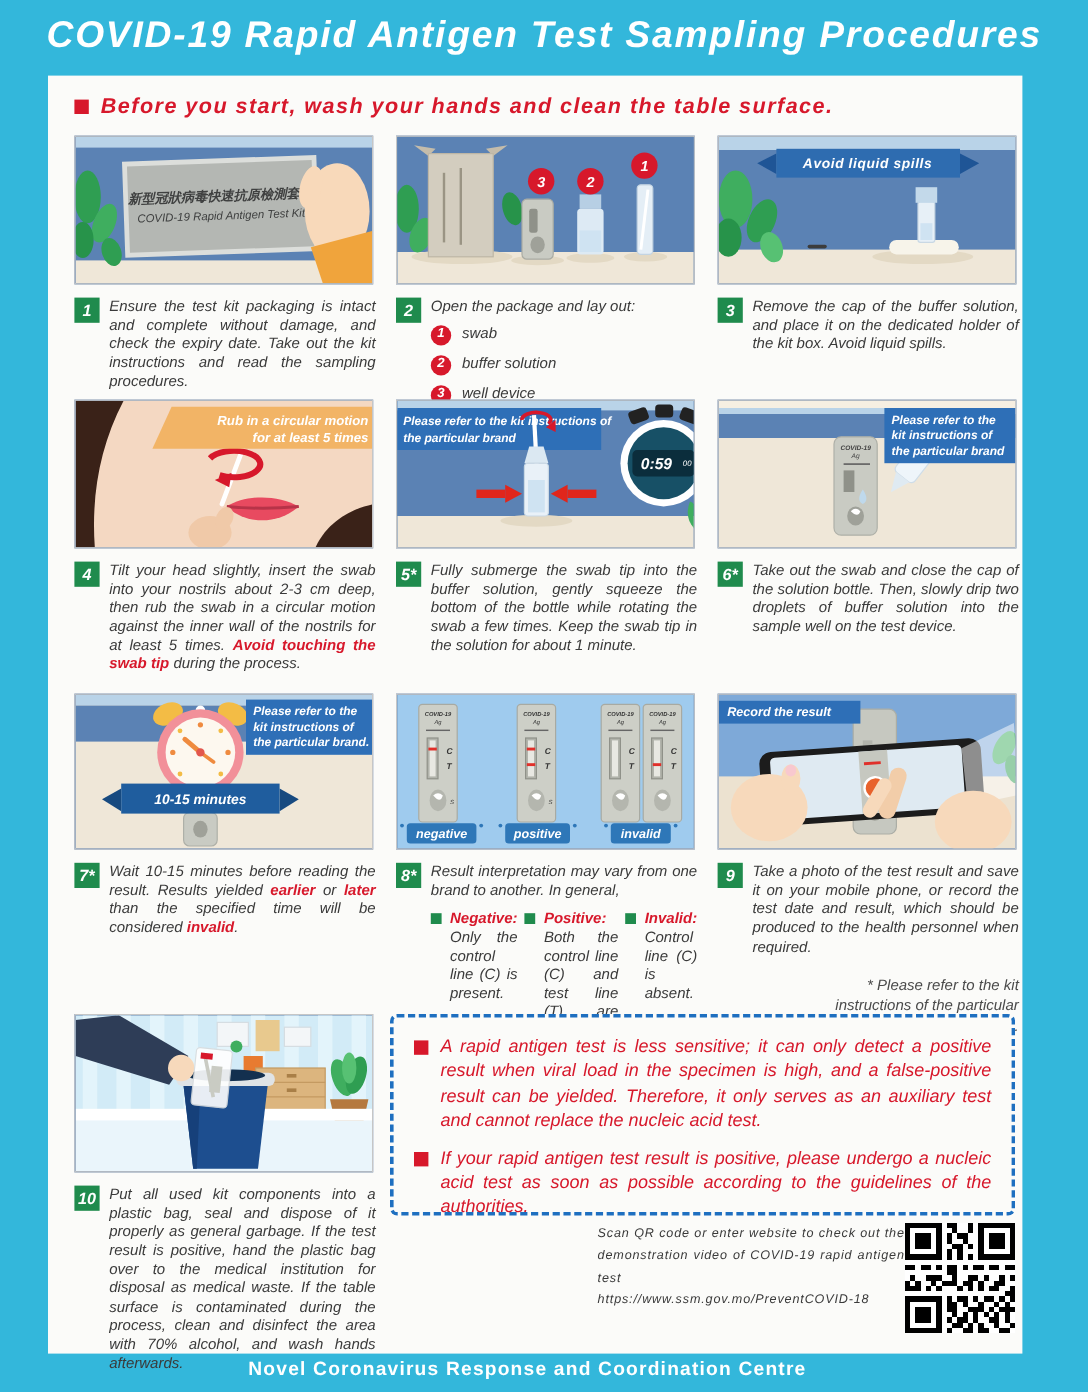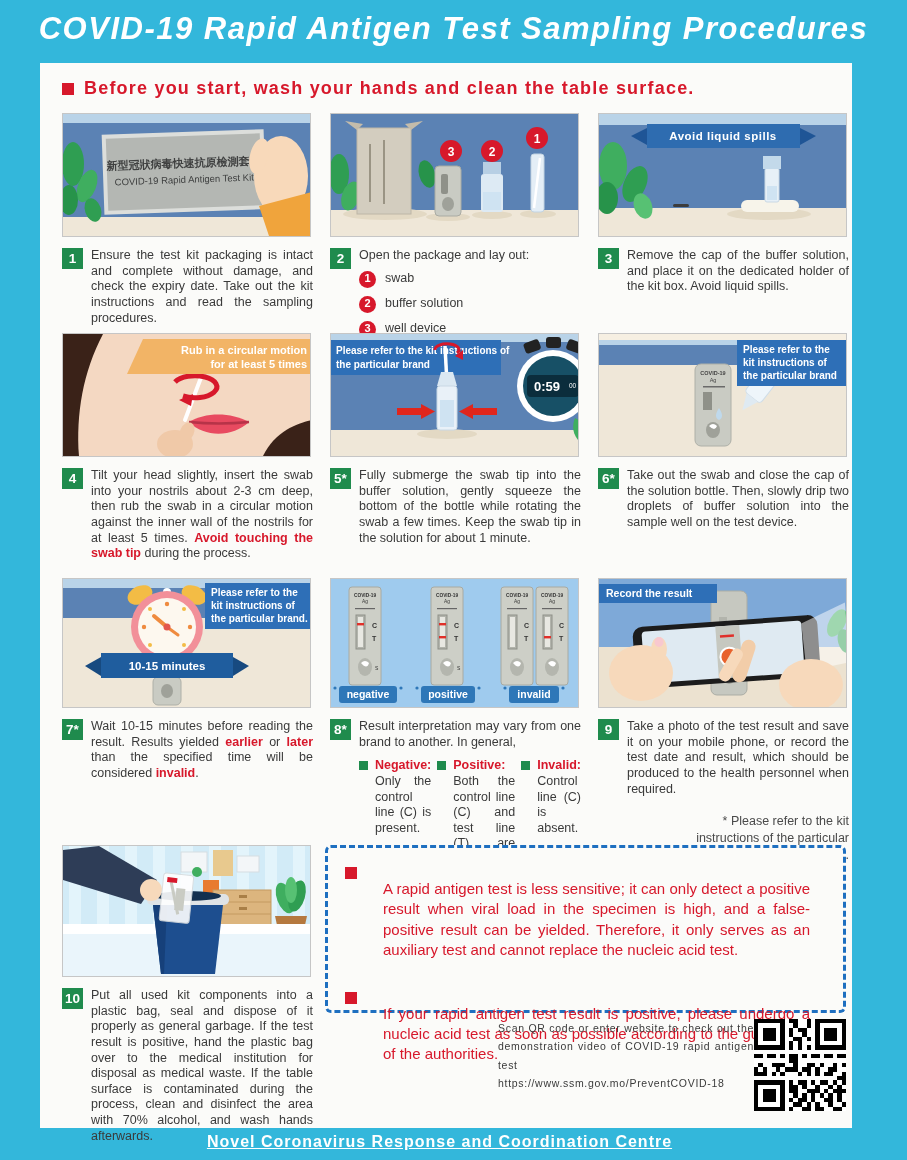--- a/index.html
+++ b/index.html
@@ -12,20 +12,21 @@
   }
   .page-title {
     position:absolute; top:11px; left:0; width:907px; text-align:center;
     color:#ffffff; font-size:31px; font-weight:bold; letter-spacing:1.5px;
     margin:0;
     font-style:italic;
   }
   .panel {
     position:absolute; left:40px; top:63px; width:812px; height:1065px;
     background:#FBFBF9;
+    font-style:italic;
   }
   .warning { position:absolute; left:22px; top:15px; display:flex; align-items:center; gap:10px;
     color:#D7182B; font-weight:bold; font-size:18px; letter-spacing:1.2px; }
   .warning .sq { width:12px; height:12px; background:#D7182B; flex:0 0 auto; }
 
   .card { position:absolute; width:251px; }
   .illo { width:249px; border:1px solid #c6c6c6; background:#5B82B4; overflow:hidden; }
   .illo svg { display:block; }
   .h122{height:124px;} .h128{height:130px;} .h130{height:132px;}
 
@@ -48,31 +49,31 @@
   .blabel { color:#D7182B; font-weight:bold; }
 
   .footnote { margin-top:16px; text-align:right; font-size:12.5px; color:#4a4a4a; line-height:1.35;
     padding-left:60px; }
 
   .notebox { position:absolute; left:285px; top:782px; width:521px; height:168px;
     border:3px dashed #1E6FC0; border-radius:6px; padding:15px 17px;
     display:flex; flex-direction:column; gap:11px; background:#FBFBF9; }
   .note-item { display:flex; gap:10px; color:#D7182B; font-size:15px; line-height:1.36; text-align:justify; }
   .note-item .rsq { flex:0 0 auto; width:12px; height:12px; background:#D7182B; margin-top:4px; }
-  .note-item p { margin:16px; }
+  .note-item p { margin:0; }
 
   .qr-section { position:absolute; left:300px; top:956px; width:506px;
     display:flex; justify-content:flex-end; align-items:flex-start; gap:0; }
   .qr-text { width:256px; font-size:10.5px; letter-spacing:0.7px; color:#3a3a3a; line-height:1.75; }
   .qr-caption { text-align:justify; margin:0; }
   .qr-url { margin:0; }
   .qr-code { width:92px; height:92px; background:#ffffff; flex:0 0 auto; }
 
   .footer-bar { position:absolute; top:1133px; left:0; width:879px; text-align:center;
-    color:#ffffff; font-weight:bold; font-size:16px; letter-spacing:1px;text-decoration:underline; }
+    color:#ffffff; font-weight:bold; font-size:16px; letter-spacing:1px; }
 
   svg text { user-select:none; }
 </style>
 </head>
 <body>
 
 <h1 class="page-title">COVID-19 Rapid Antigen Test Sampling Procedures</h1>
 
 <div class="panel">
 

